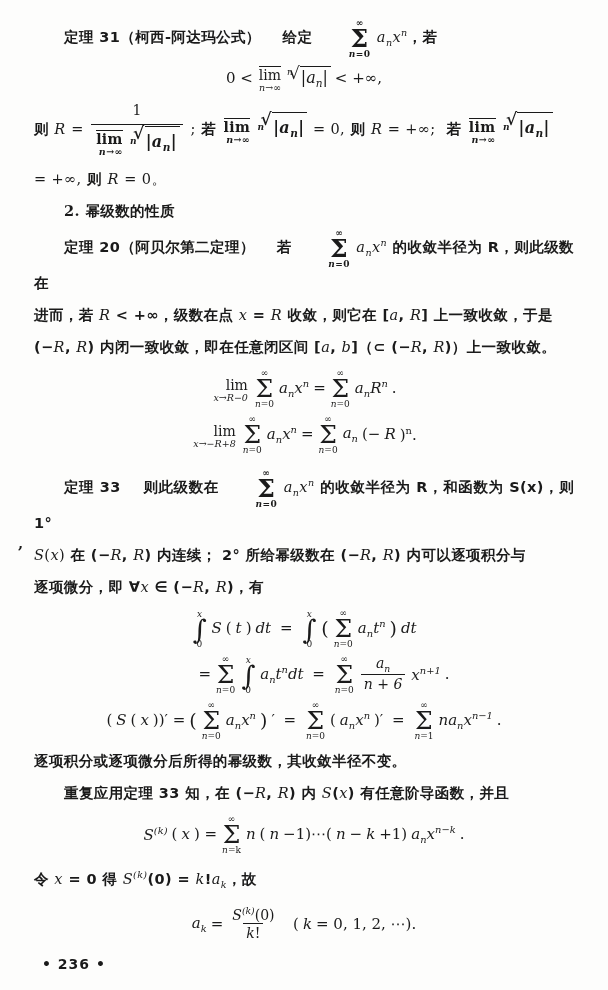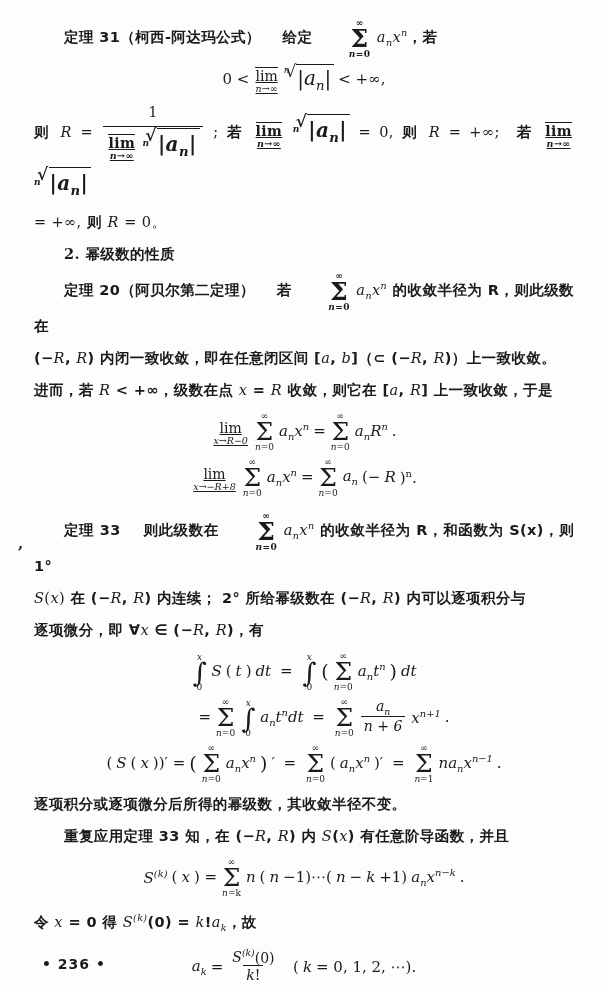--- a/index.html
+++ b/index.html
@@ -96,27 +96,26 @@
     top: 1px;
   }
   .bigint .op {
     font-size: 27px;
     line-height: 21px;
     font-style: normal;
   }
   .lim {
     display: inline-flex;
     flex-direction: column;
-    align-items: center;
+    align-items: flex-end;
     line-height: 10px;
     vertical-align: middle;
     margin: 0 2px;
     position: relative;
     top: 2px;
-    text-decoration: underline;
   }
   .lim .op { font-size: 14px; font-style: normal; line-height:15px;}
   .lim .op.bar { border-top: 1.4px solid #1a1a1a; padding-top:1px; }
   .lim .sub { font-size: 9.5px; white-space: nowrap; font-style: italic; }
   
   .frac {
     display: inline-flex;
     flex-direction: column;
     align-items: center;
     vertical-align: middle;
@@ -138,21 +137,21 @@
     font-style: italic;
     position: relative;
     top: 1px;
     margin-right: -4px;
     z-index: 2;
   }
   .rad .sign { font-size: 17px; line-height: 15px; font-style: normal; }
   .rad .body {
     border-top: 1.3px solid #1a1a1a;
     padding: 1px 3px 0 1px;
-    font-size: 20px;
+    font-size: 16px;
   }
   sup { font-size: 0.66em; }
   sub { font-size: 0.66em; }
   .abs { font-style: italic; }
   
   .folio {
     position: absolute;
     left: 42px;
     bottom: 18px;
     font-family: "DejaVu Sans", sans-serif;
@@ -255,25 +254,25 @@
       <span class="bigsum">
         <span class="sup">∞</span>
           <span class="op">Σ</span>
           <span class="sub"><i>n</i>=0</span>
       </span>
       <span class="math">a<sub>n</sub>x<sup>n</sup></span>
       <span class="cn">的收敛半径为 R，则此级数在</span>
     </p>
 
     <p class="para">
+      <span class="cn">进而，若 <span class="math">R</span> &lt; +∞，级数在点 <span class="math">x</span> = <span class="math">R</span> 收敛，则它在 [<span class="math">a</span>, <span class="math">R</span>] 上一致收敛，于是</span>
+    </p>
+
+    <p class="para">
       <span class="cn">(−<span class="math">R</span>, <span class="math">R</span>) 内闭一致收敛，即在任意闭区间 [<span class="math">a</span>, <span class="math">b</span>]（⊂ (−<span class="math">R</span>, <span class="math">R</span>)）上一致收敛。</span>
-    </p>
-
-    <p class="para">
-      <span class="cn">进而，若 <span class="math">R</span> &lt; +∞，级数在点 <span class="math">x</span> = <span class="math">R</span> 收敛，则它在 [<span class="math">a</span>, <span class="math">R</span>] 上一致收敛，于是</span>
     </p>
 
     <div class="display">
       <span class="eqrow">
         <span class="lim">
           <span class="op">lim</span>
             <span class="sub">x→R−0</span>
         </span>
         <span class="bigsum">
             <span class="sup">∞</span>

